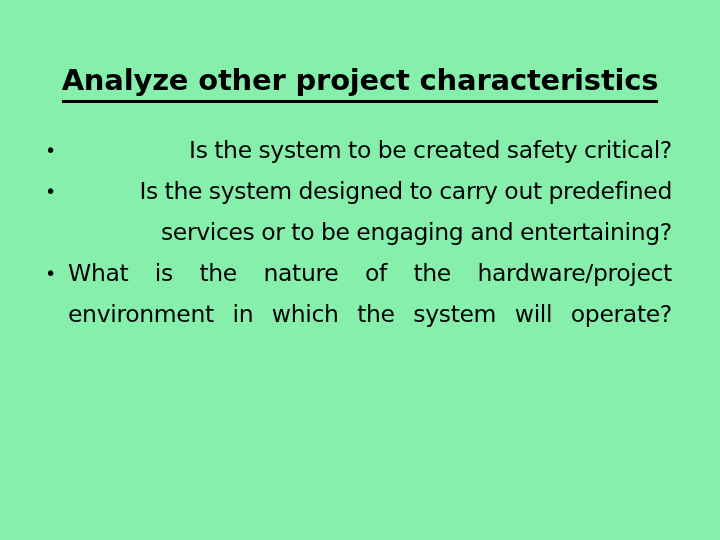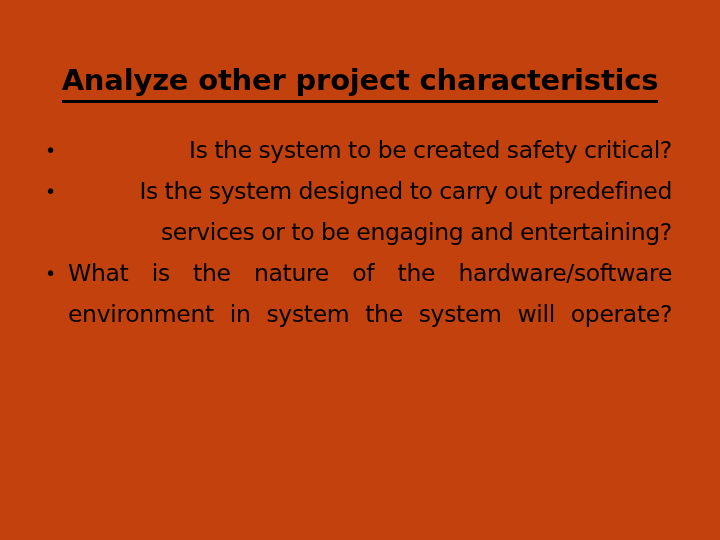--- a/index.html
+++ b/index.html
@@ -12,21 +12,21 @@
     background: #ffffff;
     font-family: "Liberation Sans", sans-serif;
     color: #000000;
     overflow: hidden;
   }
 
   .slide {
     position: relative;
     width: 720px;
     height: 540px;
-    background: #c2410c;
+    background: #86efac;
   }
 
   
   .title-block {
     position: absolute;
     left: 0;
     top: 44px;
     width: 720px;
     text-align: center;
   }
@@ -107,18 +107,18 @@
       <span class="btext">Is the system to be created safety critical?</span>
     </div>
 
     <div class="bullet-item align-left">
       <span class="marker">•</span>
       <span class="btext">Is the system designed to carry out predefined services or to be engaging and entertaining?</span>
     </div>
 
     <div class="bullet-item align-justify">
       <span class="marker">•</span>
-      <span class="btext">What is the nature of the hardware/software environment in system the system will operate?</span>
+      <span class="btext">What is the nature of the hardware/project environment in which the system will operate?</span>
     </div>
 
   </div>
 
 </div>
 
 </body></html>

